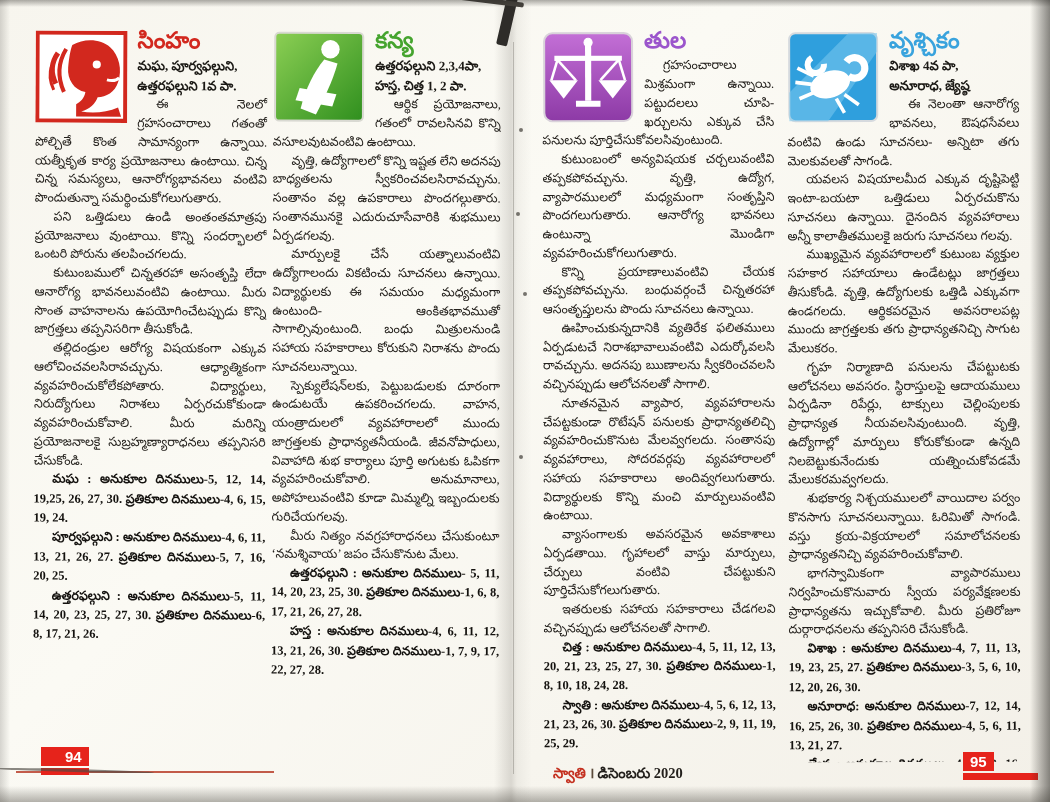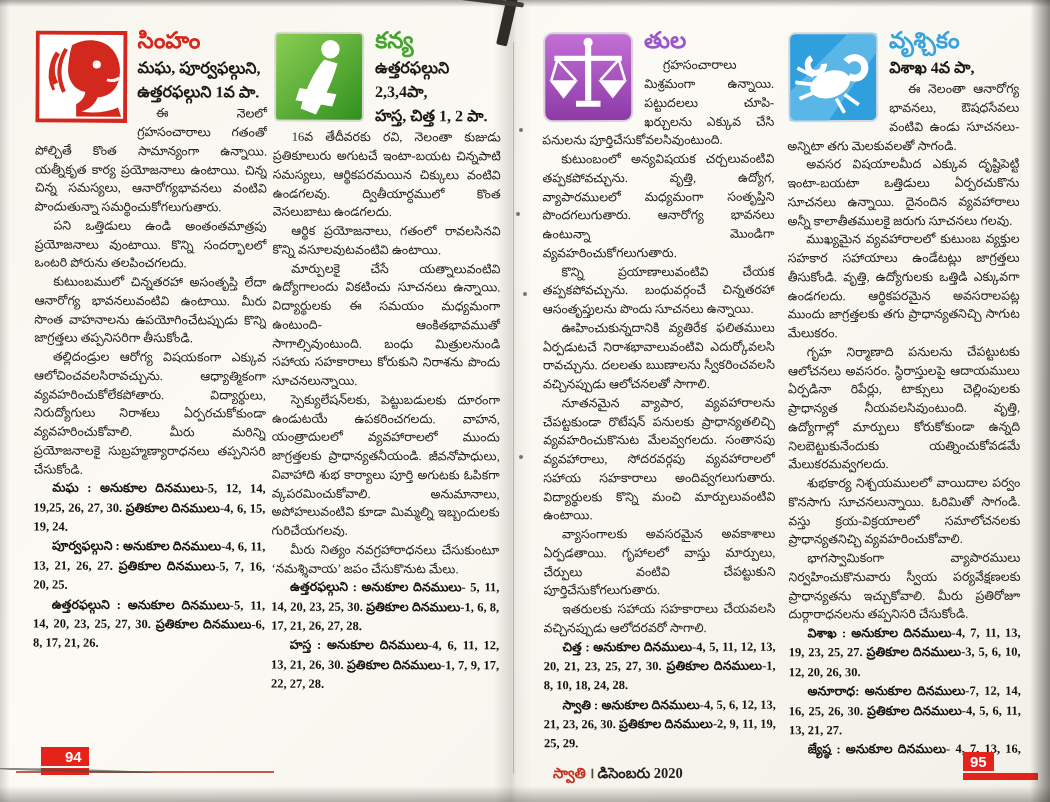--- a/index.html
+++ b/index.html
@@ -28,21 +28,21 @@
   
   .column{position:absolute;top:28px;height:734px;overflow:hidden;}
   .c1{left:34px;width:232px;transform:rotate(.25deg);}
   .c2{left:272px;width:228px;transform:rotate(.2deg);}
   .c3{left:543px;width:232px;transform:rotate(-.15deg);}
   .c4{left:788px;width:232px;transform:rotate(-.15deg);}
   .icon-box{float:left;width:92px;height:92px;margin:3px 10px 4px 0;}
   .icon-box svg{width:100%;height:100%;display:block;}
   .sign-title{margin:0 0 3px;font-size:23px;font-weight:bold;line-height:1.1;}
   .t-leo{color:#d2281e;} .t-virgo{color:#45a42e;} .t-libra{color:#9b55cc;} .t-scorpio{color:#39a3dd;}
-  .stars div{font-weight:bold;font-size:16px;line-height:1.5;color:#1b1915;}
+  .stars div{font-weight:bold;font-size:13px;line-height:1.5;color:#1b1915;}
   .body-p{margin:0;text-indent:1.5em;text-align:justify;font-size:12.5px;line-height:1.5;color:#24211d;}
   .days{margin:0;text-indent:1.5em;text-align:justify;font-size:12.5px;line-height:1.55;
         font-weight:bold;color:#14120f;}
   
   .pgnum{position:absolute;background:#e6231b;color:#fff;font-weight:bold;font-size:15px;
          padding:1px 7px;font-family:"Liberation Sans","DejaVu Sans",sans-serif;}
   .pg-left{left:41px;top:747px;padding-left:24px;}
   .pg-left::after{content:"";position:absolute;left:0;top:21px;width:100%;height:7px;background:#e6231b;}
   .pg-right{left:963px;top:752px;}
   .pg-right::after{content:"";position:absolute;left:0;top:21px;width:75px;height:7px;background:#e6231b;}
@@ -104,24 +104,24 @@
         <circle cx="56" cy="18" r="9" fill="#ffffff"></circle>
         <path fill="#ffffff" d="M50 28 C40 40 32 56 27 76 L42 82 C50 66 58 50 63 32 Z"></path>
         <path fill="#ffffff" d="M26 56 L62 62 L58 74 L22 68 Z"></path>
       </svg>
     </div>
     <h2 class="sign-title t-virgo">కన్య</h2>
     <div class="stars">
       <div>ఉత్తరఫల్గుని 2,3,4పా,</div>
       <div>హస్త, చిత్త 1, 2 పా.</div>
     </div>
-    <p class="body-p">16వ తేదీవరకు రవి, నెలంతా కుజుడు ప్రతికూలురు అగుటచే ఇంటా-బయట చిన్నపాటి సమస్యలు, ఆర్థికపరమయిన చిక్కులు వంటివి ఉండగలవు. ద్వితీయార్ధములో కొంత వెసలుబాటు ఉండగలదు.</p>
     <p class="body-p">ఆర్థిక ప్రయోజనాలు, గతంలో రావలసినవి కొన్ని వసూలవుటవంటివి ఉంటాయి.</p>
+    <p class="body-p">వృత్తి, ఉద్యోగాలలో కొన్ని ఇష్టత లేని అదనపు బాధ్యతలను స్వీకరించవలసిరావచ్చును. సంతానం వల్ల ఉపకారాలు పొందగల్గుతారు. సంతానమునకై ఎదురుచూసేవారికి శుభములు ఏర్పడగలవు.</p>
     <p class="body-p">మార్పులకై చేసే యత్నాలువంటివి ఉద్యోగాలందు వికటించు సూచనలు ఉన్నాయి. విద్యార్థులకు ఈ సమయం మధ్యమంగా ఉంటుంది- ఆంకితభావముతో సాగాల్సివుంటుంది. బంధు మిత్రులనుండి సహాయ సహకారాలు కోరుకుని నిరాశను పొందు సూచనలున్నాయి.</p>
-    <p class="body-p">స్పెక్యులేషన్‌లకు, పెట్టుబడులకు దూరంగా ఉండుటయే ఉపకరించగలదు. వాహన, యంత్రాదులలో వ్యవహారాలలో ముందు జాగ్రత్తలకు ప్రాధాన్యతనీయండి. జీవనోపాధులు, వివాహాది శుభ కార్యాలు పూర్తి అగుటకు ఓపికగా వ్కపరమించుకోవాలి. అనుమానాలు, అపోహలువంటివి కూడా మిమ్మల్ని ఇబ్బందులకు గురిచేయగలవు.</p>
+    <p class="body-p">స్పెక్యులేషన్‌లకు, పెట్టుబడులకు దూరంగా ఉండుటయే ఉపకరించగలదు. వాహన, యంత్రాదులలో వ్యవహారాలలో ముందు జాగ్రత్తలకు ప్రాధాన్యతనీయండి. జీవనోపాధులు, వివాహాది శుభ కార్యాలు పూర్తి అగుటకు ఓపికగా వ్యవహరించుకోవాలి. అనుమానాలు, అపోహలువంటివి కూడా మిమ్మల్ని ఇబ్బందులకు గురిచేయగలవు.</p>
     <p class="body-p">మీరు నిత్యం నవగ్రహారాధనలు చేసుకుంటూ ‘నమశ్శివాయ’ జపం చేసుకొనుట మేలు.</p>
     <p class="days"><span>ఉత్తరఫల్గుని</span><span> : అనుకూల దినములు- 5, 11, 14, 20, 23, 25, 30. ప్రతికూల దినములు-1, 6, 8, 17, 21, 26, 27, 28.</span></p>
     <p class="days"><span>హస్త</span><span> : అనుకూల దినములు-4, 6, 11, 12, 13, 21, 26, 30. ప్రతికూల దినములు-1, 7, 9, 17, 22, 27, 28.</span></p>
 
   </section>
 
   <section class="column c3">
     <div class="icon-box">
       <svg viewBox="0 0 90 90">
         <defs>
@@ -142,24 +142,24 @@
           <line x1="75" y1="28" x2="57" y2="48" stroke-width="2.5"></line>
           <line x1="75" y1="28" x2="81" y2="48" stroke-width="2.5"></line>
           <path d="M55 48 L83 48 L69 66 Z" stroke="none"></path>
         </g>
       </svg>
     </div>
     <h2 class="sign-title t-libra">తుల</h2>
     <p class="body-p">గ్రహసంచారాలు మిశ్రమంగా ఉన్నాయి. పట్టుదలలు చూపి- ఖర్చులను ఎక్కువ చేసి పనులను పూర్తిచేసుకోవలసివుంటుంది.</p>
     <p class="body-p">కుటుంబంలో అన్యవిషయక చర్చలువంటివి తప్పకపోవచ్చును. వృత్తి, ఉద్యోగ, వ్యాపారములలో మధ్యమంగా సంతృప్తిని పొందగలుగుతారు. ఆనారోగ్య భావనలు ఉంటున్నా మొండిగా వ్యవహరించుకోగలుగుతారు.</p>
     <p class="body-p">కొన్ని ప్రయాణాలువంటివి చేయక తప్పకపోవచ్చును. బంధువర్గంచే చిన్నతరహా ఆసంతృప్తులను పొందు సూచనలు ఉన్నాయి.</p>
-    <p class="body-p">ఊహించుకున్నదానికి వ్యతిరేక ఫలితములు ఏర్పడుటచే నిరాశభావాలువంటివి ఎదుర్కోవలసి రావచ్చును. దలలతు ఋణాలను స్వీకరించవలసి వచ్చినప్పుడు ఆలోచనలతో సాగాలి.</p>
+    <p class="body-p">ఊహించుకున్నదానికి వ్యతిరేక ఫలితములు ఏర్పడుటచే నిరాశభావాలువంటివి ఎదుర్కోవలసి రావచ్చును. అదనపు ఋణాలను స్వీకరించవలసి వచ్చినప్పుడు ఆలోచనలతో సాగాలి.</p>
     <p class="body-p">నూతనమైన వ్యాపార, వ్యవహారాలను చేపట్టకుండా రొటేషన్ పనులకు ప్రాధాన్యతలిచ్చి వ్యవహరించుకొనుట మేలవ్వగలదు. సంతానపు వ్యవహారాలు, సోదరవర్గపు వ్యవహారాలలో సహాయ సహకారాలు అందివ్వగలుగుతారు. విద్యార్థులకు కొన్ని మంచి మార్పులువంటివి ఉంటాయి.</p>
     <p class="body-p">వ్యాసంగాలకు అవసరమైన అవకాశాలు ఏర్పడతాయి. గృహాలలో వాస్తు మార్పులు, చేర్పులు వంటివి చేపట్టుకుని పూర్తిచేసుకోగలుగుతారు.</p>
-    <p class="body-p">ఇతరులకు సహాయ సహకారాలు చేయవలసి వచ్చినప్పుడు ఆలోదరవరో సాగాలి.</p>
+    <p class="body-p">ఇతరులకు సహాయ సహకారాలు చేడగలవి వచ్చినప్పుడు ఆలోచనలతో సాగాలి.</p>
     <p class="days"><span>చిత్త</span><span> : అనుకూల దినములు-4, 5, 11, 12, 13, 20, 21, 23, 25, 27, 30. ప్రతికూల దినములు-1, 8, 10, 18, 24, 28.</span></p>
     <p class="days"><span>స్వాతి</span><span> : అనుకూల దినములు-4, 5, 6, 12, 13, 21, 23, 26, 30. ప్రతికూల దినములు-2, 9, 11, 19, 25, 29.</span></p>
 
   </section>
 
   <section class="column c4">
     <div class="icon-box">
       <svg viewBox="0 0 90 90">
         <rect x="2" y="2" width="86" height="86" rx="6" fill="#2f9fdd" stroke="#d6dade" stroke-width="2"></rect>
         <path d="M2 60 L60 2 L88 2 L88 20 L40 88 L2 88 Z" fill="#7cc8ef" opacity=".55"></path>
@@ -171,23 +171,24 @@
           <line x1="24" y1="52" x2="8" y2="50" stroke-width="3.5"></line>
           <line x1="26" y1="60" x2="12" y2="66" stroke-width="3.5"></line>
           <line x1="56" y1="62" x2="70" y2="72" stroke-width="3.5"></line>
           <line x1="48" y1="66" x2="56" y2="80" stroke-width="3.5"></line>
         </g>
       </svg>
     </div>
     <h2 class="sign-title t-scorpio">వృశ్చికం</h2>
     <div class="stars">
       <div>విశాఖ 4వ పా,</div>
+      <div>అనూరాధ, జ్యేష్ఠ</div>
     </div>
     <p class="body-p">ఈ నెలంతా ఆనారోగ్య భావనలు, ఔషధసేవలు వంటివి ఉండు సూచనలు- అన్నిటా తగు మెలకువలతో సాగండి.</p>
-    <p class="body-p">అవసర విషయాలమీద ఎక్కువ దృష్టిపెట్టి ఇంటా-బయటా ఒత్తిడులు ఏర్పరచుకొను సూచనలు ఉన్నాయి. దైనందిన వ్యవహారాలు అన్నీ కాలాతీతములకై జరుగు సూచనలు గలవు.</p>
+    <p class="body-p">యవలస విషయాలమీద ఎక్కువ దృష్టిపెట్టి ఇంటా-బయటా ఒత్తిడులు ఏర్పరచుకొను సూచనలు ఉన్నాయి. దైనందిన వ్యవహారాలు అన్నీ కాలాతీతములకై జరుగు సూచనలు గలవు.</p>
     <p class="body-p">ముఖ్యమైన వ్యవహారాలలో కుటుంబ వ్యక్తుల సహకార సహాయాలు ఉండేటట్లు జాగ్రత్తలు తీసుకోండి. వృత్తి, ఉద్యోగులకు ఒత్తిడి ఎక్కువగా ఉండగలదు. ఆర్థికపరమైన అవసరాలపట్ల ముందు జాగ్రత్తలకు తగు ప్రాధాన్యతనిచ్చి సాగుట మేలుకరం.</p>
     <p class="body-p">గృహ నిర్మాణాది పనులను చేపట్టుటకు ఆలోచనలు అవసరం. స్థిరాస్తులపై ఆదాయములు ఏర్పడినా రిపేర్లు, టాక్సులు చెల్లింపులకు ప్రాధాన్యత నీయవలసివుంటుంది. వృత్తి, ఉద్యోగాల్లో మార్పులు కోరుకోకుండా ఉన్నది నిలబెట్టుకునేందుకు యత్నించుకోవడమే మేలుకరమవ్వగలదు.</p>
     <p class="body-p">శుభకార్య నిశ్చయములలో వాయిదాల పర్వం కొనసాగు సూచనలున్నాయి. ఓరిమితో సాగండి. వస్తు క్రయ-విక్రయాలలో సమాలోచనలకు ప్రాధాన్యతనిచ్చి వ్యవహరించుకోవాలి.</p>
     <p class="body-p">భాగస్వామికంగా వ్యాపారములు నిర్వహించుకొనువారు స్వీయ పర్యవేక్షణలకు ప్రాధాన్యతను ఇచ్చుకోవాలి. మీరు ప్రతిరోజూ దుర్గారాధనలను తప్పనిసరి చేసుకోండి.</p>
     <p class="days"><span>విశాఖ</span><span> : అనుకూల దినములు-4, 7, 11, 13, 19, 23, 25, 27. ప్రతికూల దినములు-3, 5, 6, 10, 12, 20, 26, 30.</span></p>
     <p class="days"><span>అనూరాధ</span><span>: అనుకూల దినములు-7, 12, 14, 16, 25, 26, 30. ప్రతికూల దినములు-4, 5, 6, 11, 13, 21, 27.</span></p>
     <p class="days"><span>జ్యేష్ఠ</span><span> : అనుకూల దినములు- 4, 7, 13, 16, 21, 25, 27. ప్రతికూల దినములు-1, 5, 6, 12, 14, 22, 28.</span></p>
 
   </section>
 

